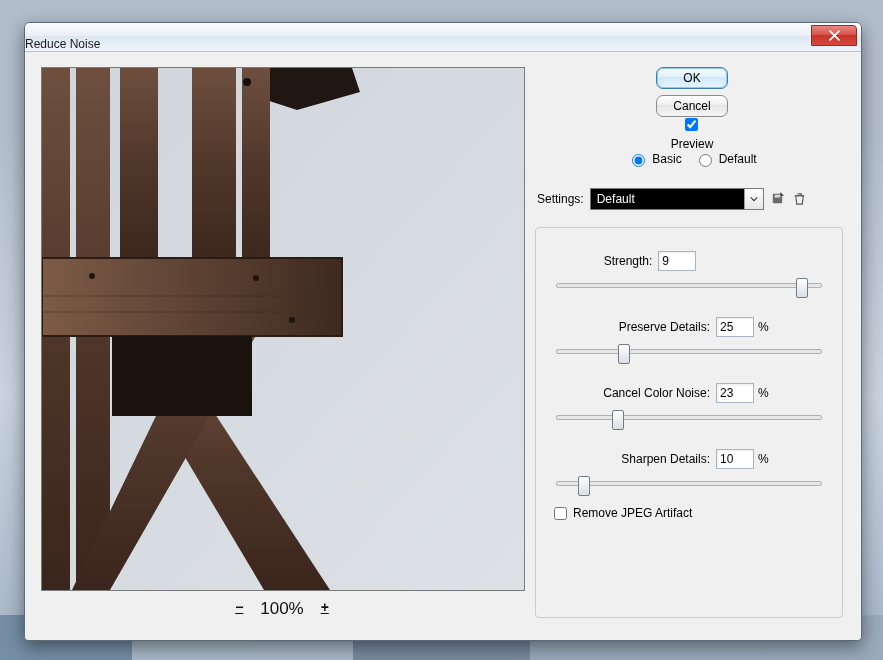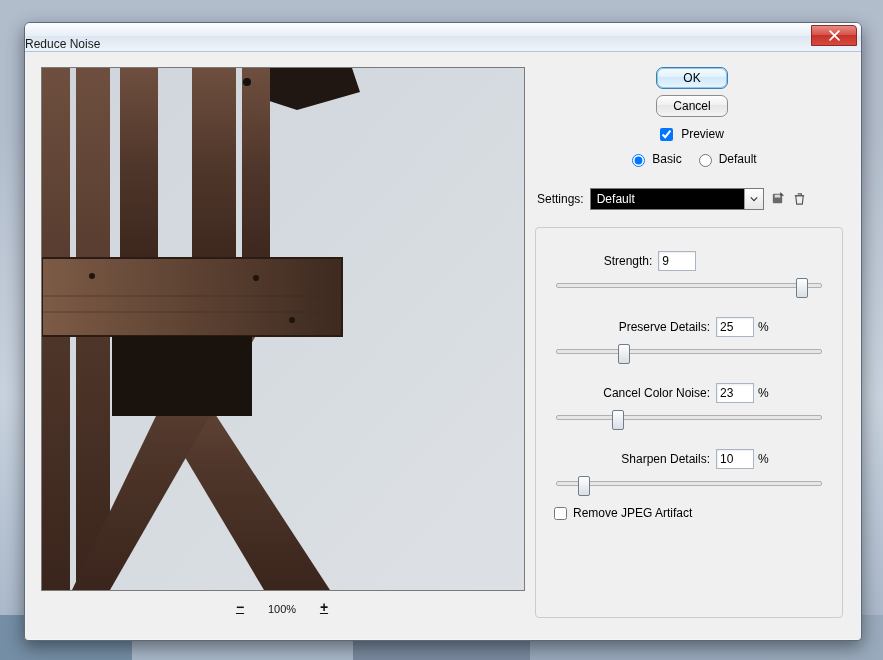--- a/index.html
+++ b/index.html
@@ -99,21 +99,21 @@
     font-weight:bold; font-size:14px;
     text-align:center;
     line-height:11px;
     text-decoration:underline;
     cursor:default;
     font-family:Verdana,Tahoma,sans-serif;
   }
   .zoom-val {
     min-width:42px;
     text-align:center;
-    font-size:11px;
+    font-size:17px;
   }
 
   
   .right-col {
     flex:1;
     position:relative;
     padding-top:8px;
   }
   .btn {
     display:block;
@@ -129,20 +129,21 @@
     border-color:#3c7fb1;
     box-shadow:0 0 0 1px #8fc6ea inset;
     background:linear-gradient(#f5fbff,#e4f2fc 45%,#cfe8fa 46%,#e9f5fe);
   }
   .row-center{
     display:flex;
     align-items:center;
     justify-content:center;
     gap:6px;
     height:22px;
+    flex-direction:column;
   }
   .row-center input[type=checkbox],
   .row-center input[type=radio]{margin:0 2px 0 0;}
 
   .mode-row{
     margin-top:6px;
     display:flex;
     justify-content:center;
     gap:12px;
   }

